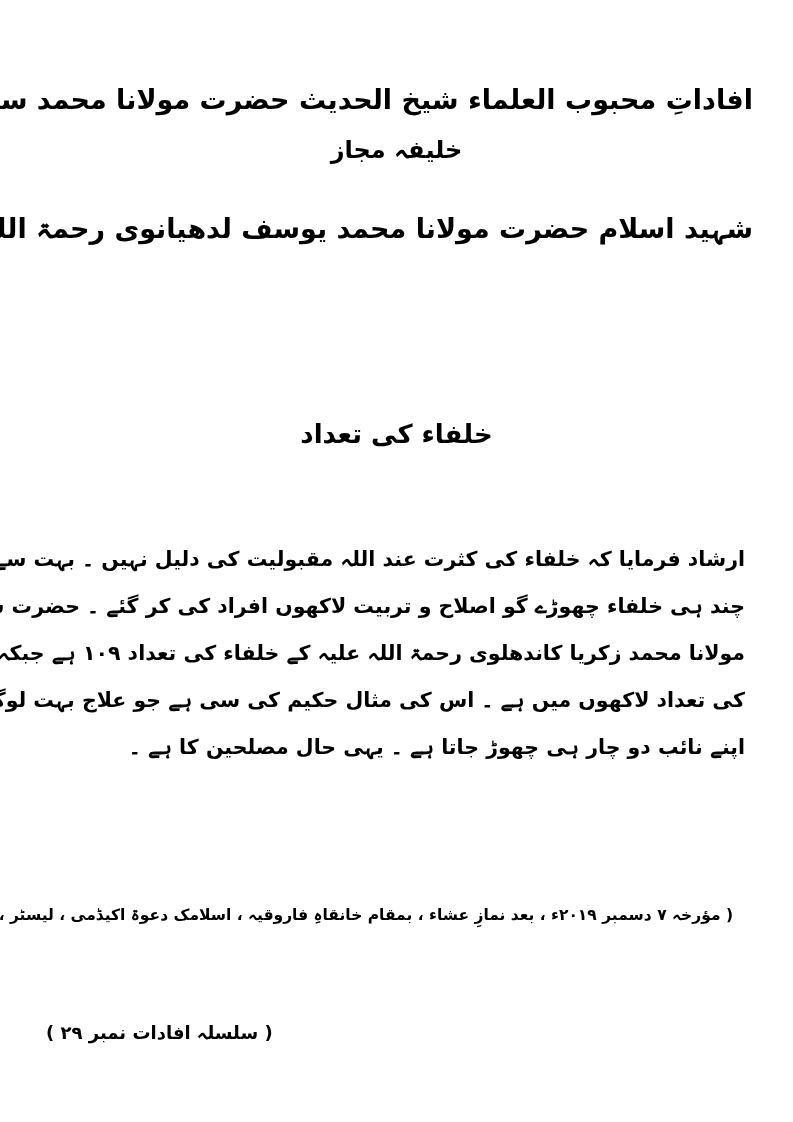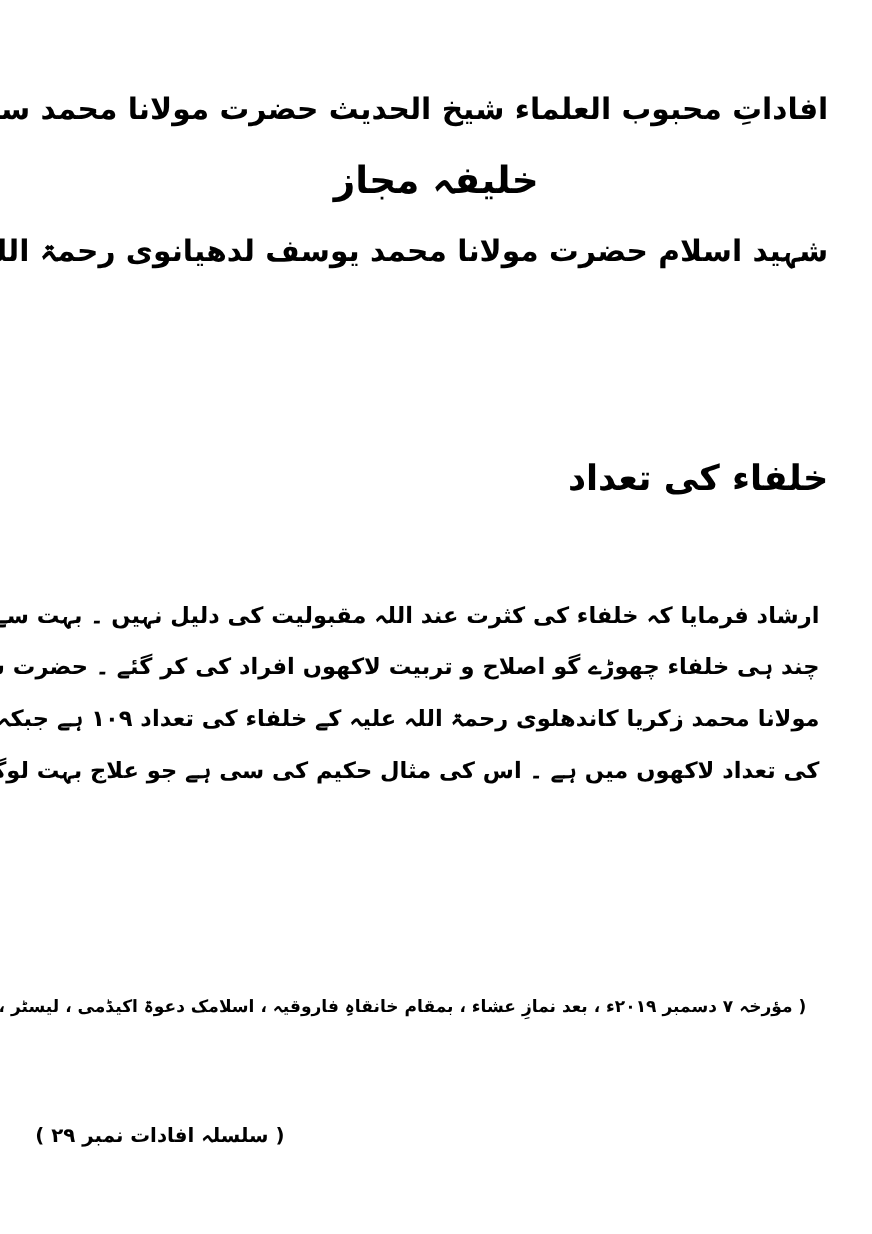--- a/index.html
+++ b/index.html
@@ -22,24 +22,24 @@
       direction: rtl;
     }
     .header-line {
       position: absolute;
       left: 40px; right: 40px;
       text-align: center;
       font-weight: bold;
       white-space: nowrap;
     }
     .h1 { top: 78px; font-size: 27px; line-height: 44px; }
-    .h2 { top: 144px; font-size: 34px; line-height: 40px; }
+    .h2 { top: 130px; font-size: 24px; line-height: 40px; }
     .h3 { top: 207px; font-size: 27px; line-height: 44px; }
     .title-a { top: 342px; font-size: 27px; line-height: 44px; }
-    .title-b { top: 410px; font-size: 32px; line-height: 48px; text-align: right; }
+    .title-b { top: 410px; font-size: 26px; line-height: 48px; }
     .body-text {
       position: absolute;
       left: 48px; right: 48px;
       top: 536px;
       font-size: 20.5px;
       line-height: 47px;
       text-align: justify;
       text-align-last: right;
       font-weight: bold;
     }
@@ -57,21 +57,21 @@
       left: 60px; right: 60px;
       top: 898px;
       text-align: center;
       font-size: 15.5px;
       line-height: 34px;
       font-weight: bold;
       white-space: nowrap;
     }
     .series {
       position: absolute;
-      left: 32px;
+      left: 46px;
       top: 1016px;
       font-size: 18px;
       line-height: 34px;
       font-weight: bold;
       white-space: nowrap;
     }
   </style>
 </head>
 <body>
 
@@ -81,19 +81,20 @@
   <div class="header-line h2">خلیفہ مجاز</div>
   <div class="header-line h3">شہید اسلام حضرت مولانا محمد یوسف لدھیانوی رحمۃ اللہ علیہ</div>
 
   <div class="header-line title-b">خلفاء کی تعداد</div>
 
   <div class="body-text">
     <span class="body-line">ارشاد فرمایا کہ خلفاء کی کثرت عند اللہ مقبولیت کی دلیل نہیں ۔ بہت سے شیوخ نے</span>
     <span class="body-line">چند ہی خلفاء چھوڑے گو اصلاح و تربیت لاکھوں افراد کی کر گئے ۔ حضرت شیخ الحدیث</span>
     <span class="body-line">مولانا محمد زکریا کاندھلوی رحمۃ اللہ علیہ کے خلفاء کی تعداد ۱۰۹ ہے جبکہ مستفیدین و صالحین</span>
     <span class="body-line">کی تعداد لاکھوں میں ہے ۔ اس کی مثال حکیم کی سی ہے جو علاج بہت لوگوں کا کرتا ہے لیکن</span>
+    <span class="body-line last">اپنے نائب دو چار ہی چھوڑ جاتا ہے ۔ یہی حال مصلحین کا ہے ۔</span>
   </div>
 
   <div class="footer-note">( مؤرخہ ۷ دسمبر ۲۰۱۹ء ، بعد نمازِ عشاء ، بمقام خانقاہِ فاروقیہ ، اسلامک دعوۃ اکیڈمی ، لیسٹر ، برطانیہ )</div>
 
   <div class="series">( سلسلہ افادات نمبر ۲۹ )</div>
 
 </div>
 
 </body></html>

